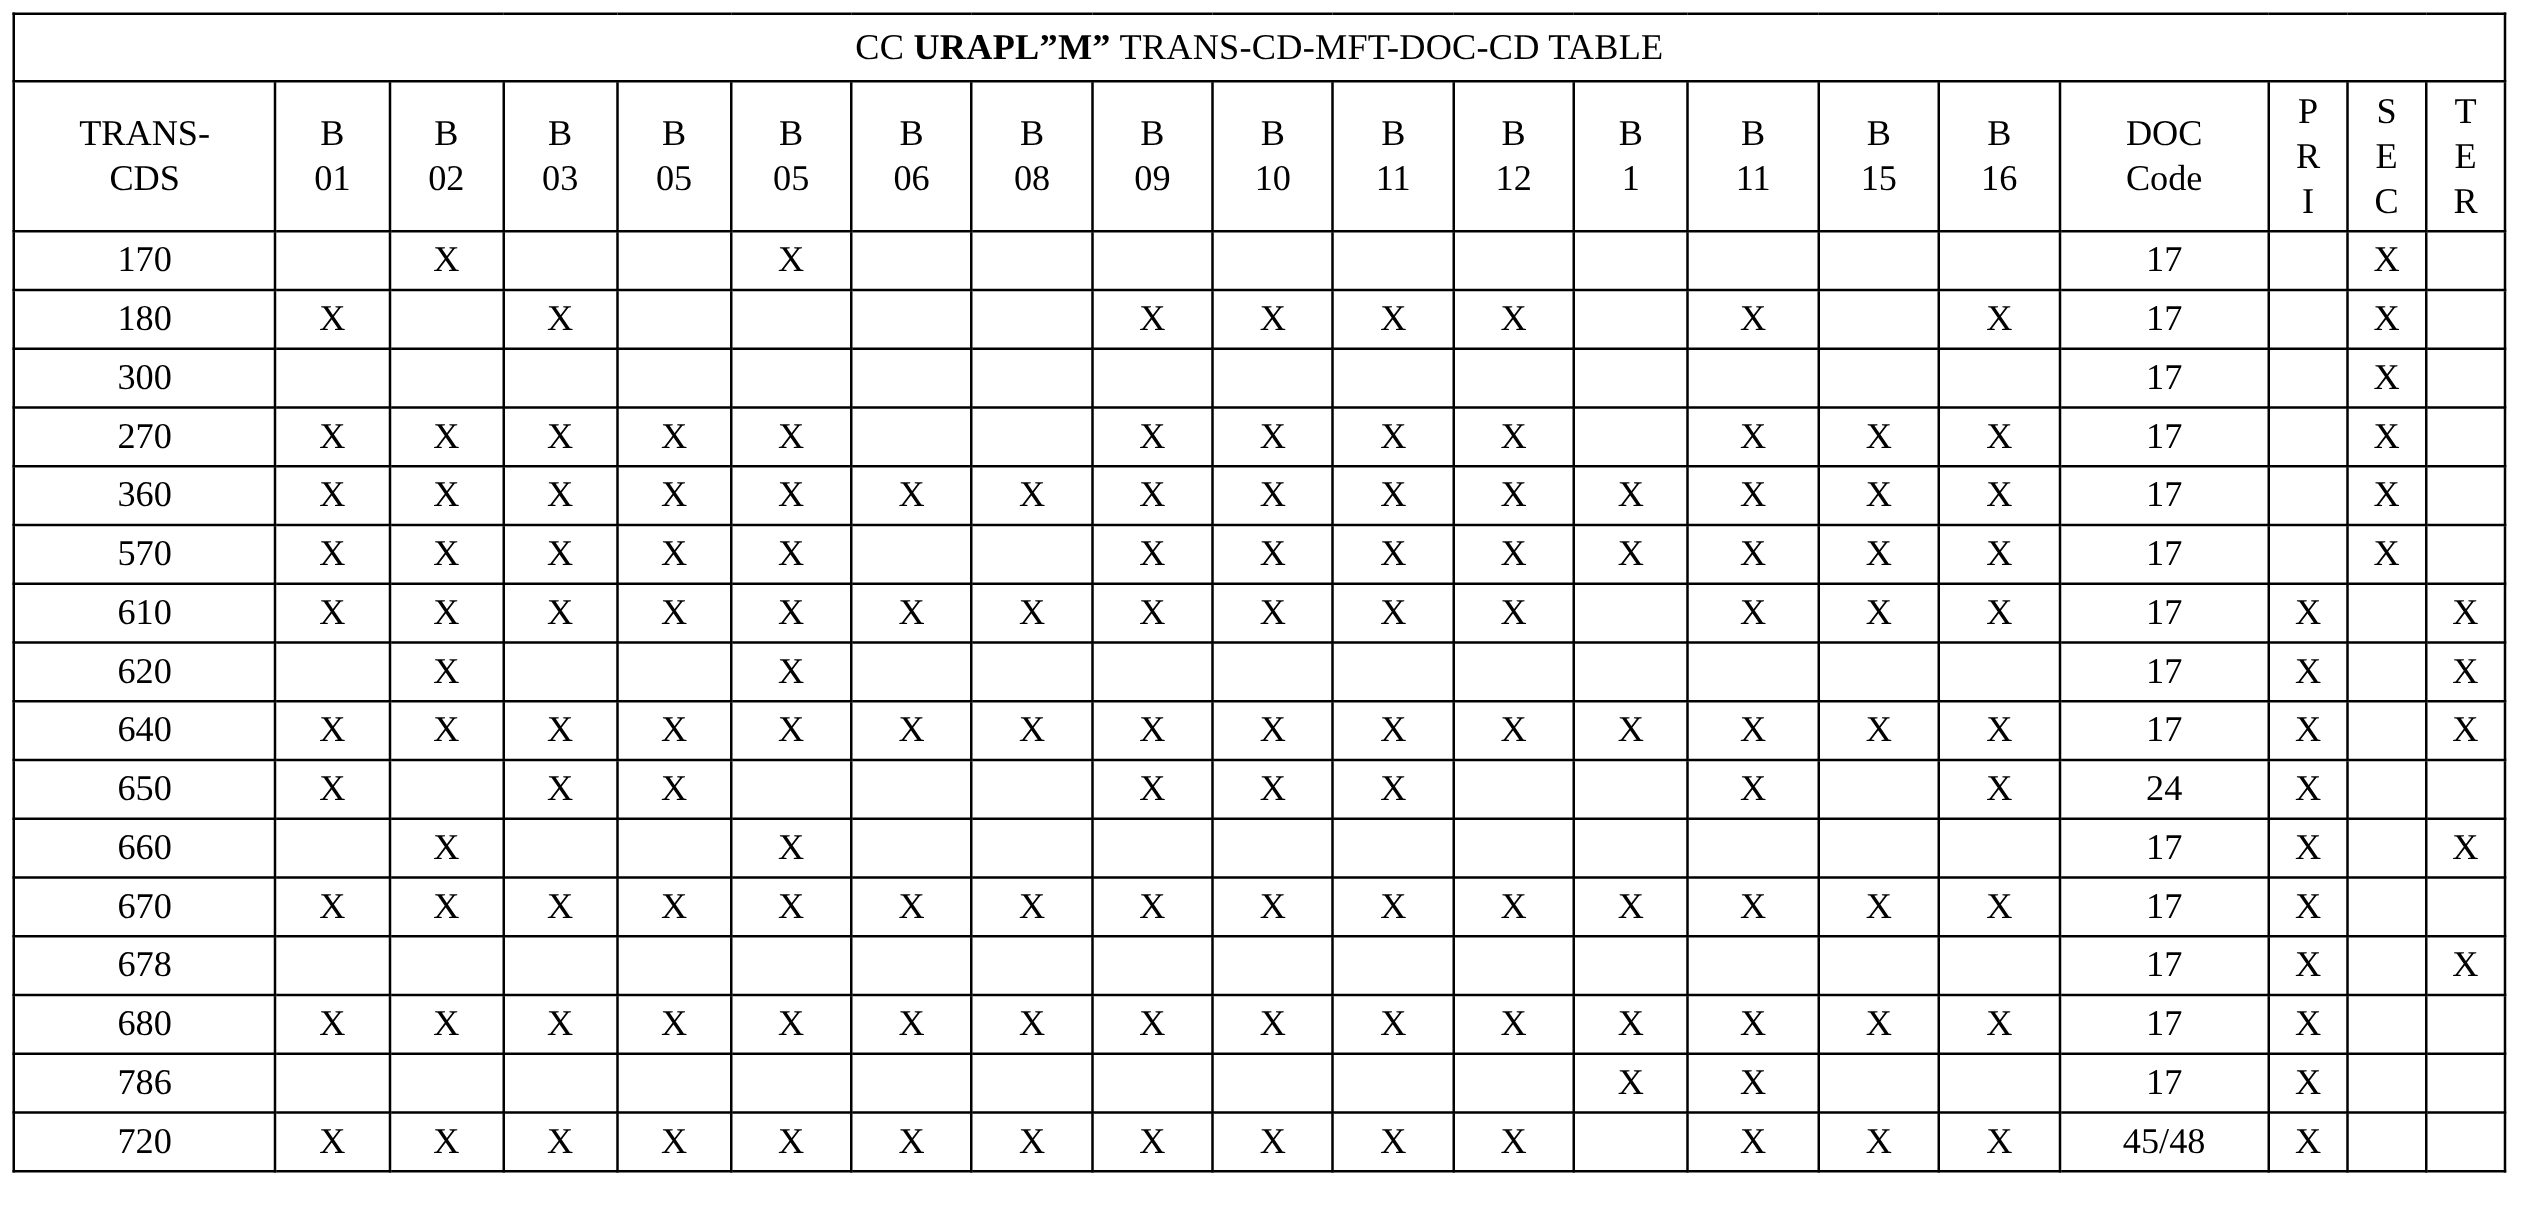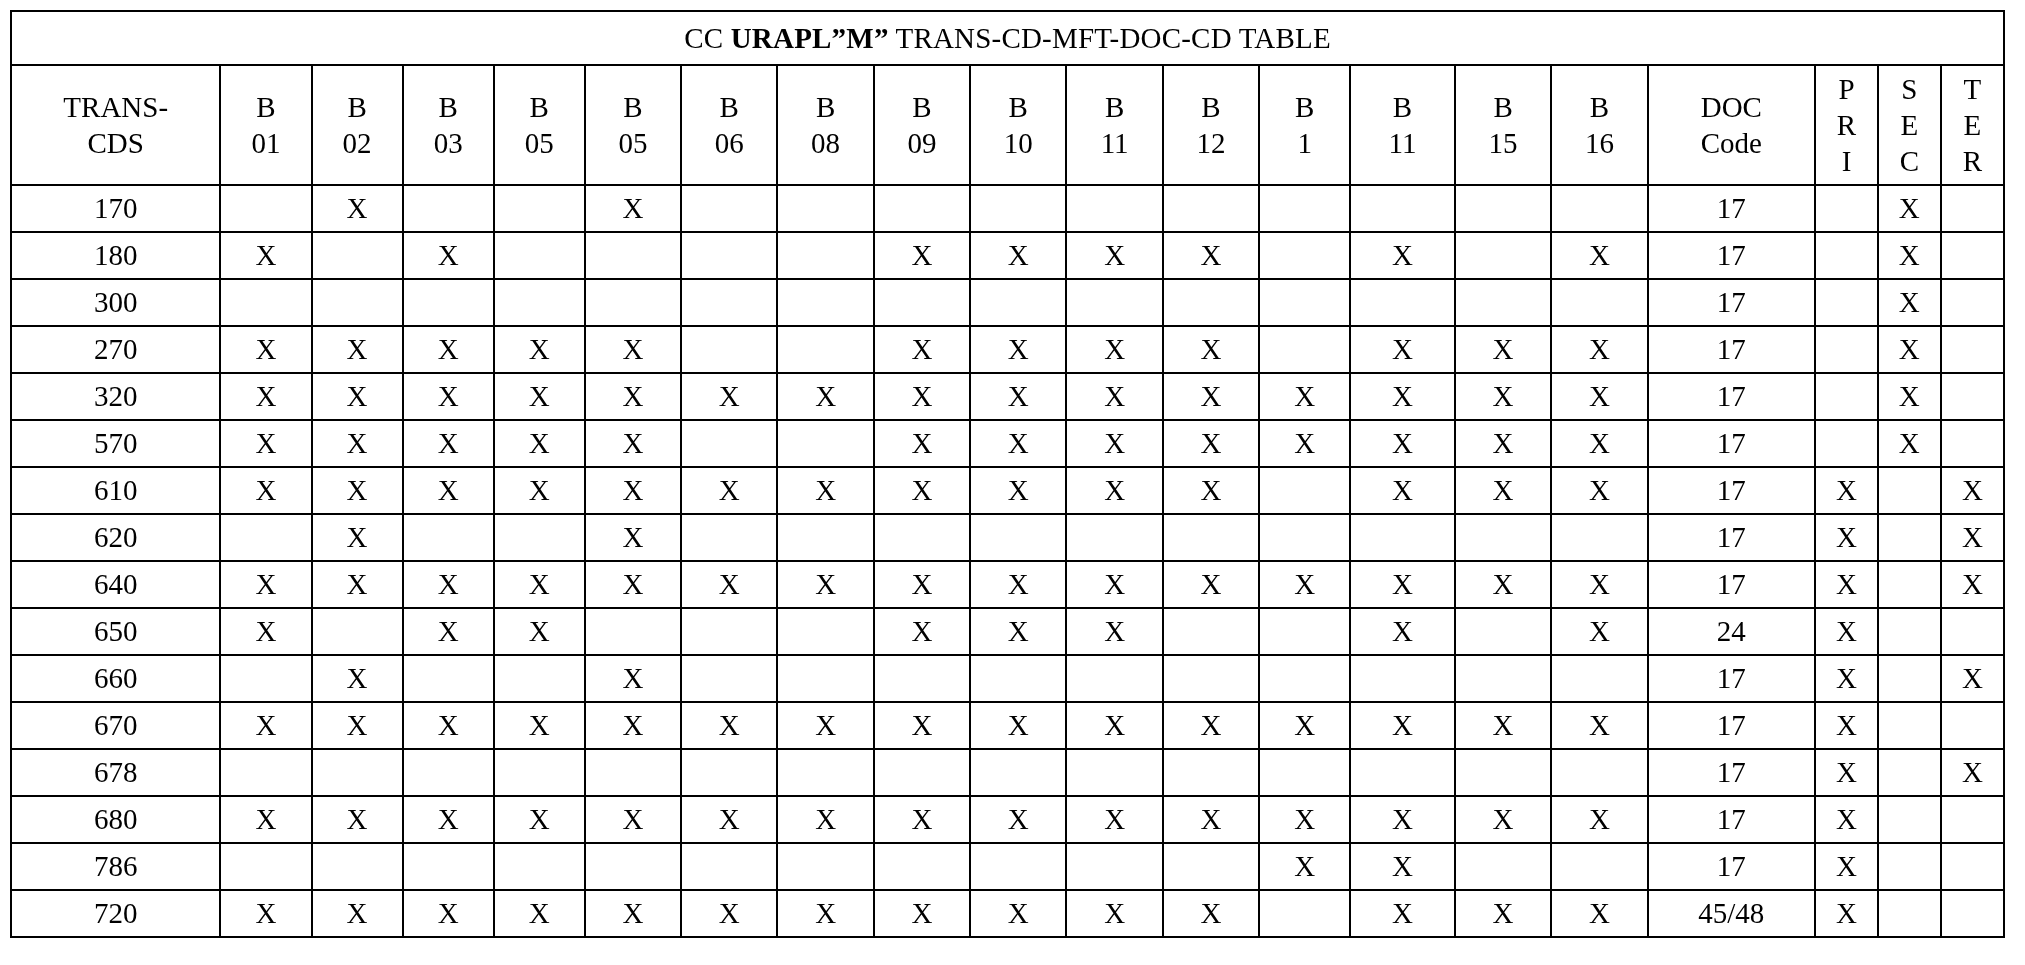--- a/index.html
+++ b/index.html
@@ -311,21 +311,21 @@
           <td class="empty"></td>
           <td class="x-cell">X</td>
           <td class="x-cell">X</td>
           <td class="x-cell">X</td>
           <td class="doc-cell">17</td>
           <td class="empty"></td>
           <td class="x-cell">X</td>
           <td class="empty"></td>
         </tr>
         <tr class="body-row">
-          <td class="trans-cell">320</td>
+          <td class="trans-cell">360</td>
           <td class="x-cell">X</td>
           <td class="x-cell">X</td>
           <td class="x-cell">X</td>
           <td class="x-cell">X</td>
           <td class="x-cell">X</td>
           <td class="x-cell">X</td>
           <td class="x-cell">X</td>
           <td class="x-cell">X</td>
           <td class="x-cell">X</td>
           <td class="x-cell">X</td>

